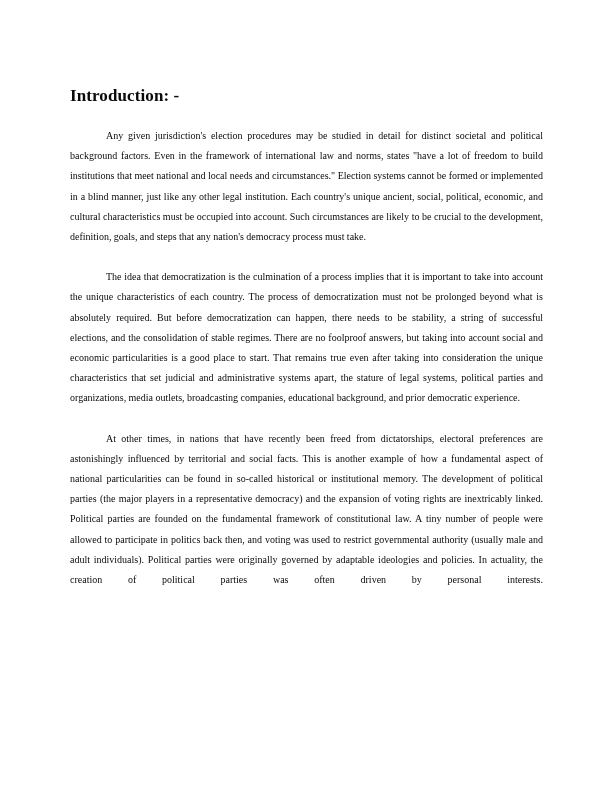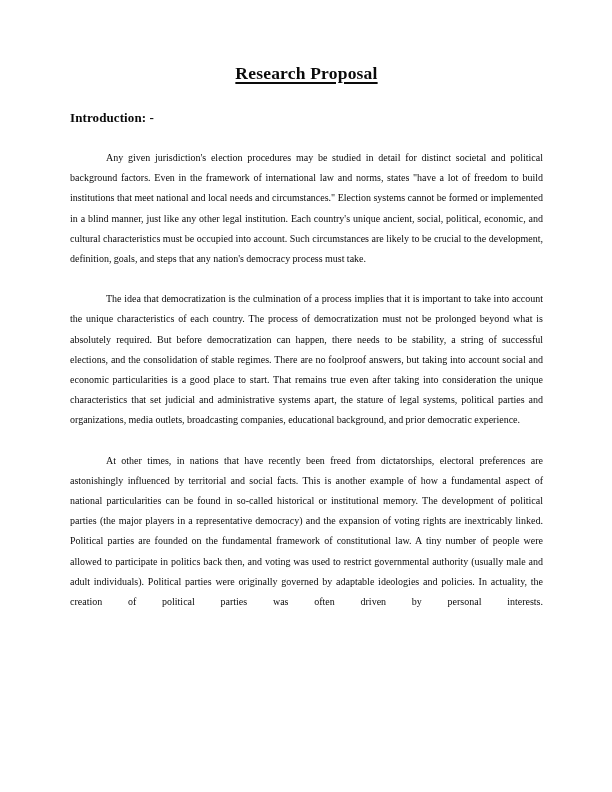--- a/index.html
+++ b/index.html
@@ -35,21 +35,21 @@
     letter-spacing: 0.2px;
   }
 
   .doc-title span {
     text-decoration: underline;
     text-underline-offset: 3px;
     text-decoration-thickness: 1.6px;
   }
 
   .section-heading {
-    font-size: 13px;
+    font-size: 17px;
     font-weight: bold;
     line-height: 20px;
     margin: 24px 0 0 0;
     text-align: left;
     letter-spacing: 0.1px;
   }
 
   .body-para {
     font-size: 10px;
     line-height: 20.2px;
@@ -74,21 +74,20 @@
   .stretch-last {
     text-align-last: justify;
   }
 </style>
 </head>
 <body>
 
 <div class="page">
   <div class="content">
 
-    <h1 class="doc-title"><span>Research Proposal</span></h1>
 
     <h2 class="section-heading">Introduction: -</h2>
 
     <p class="body-para first">Any given jurisdiction's election procedures may be studied in detail for distinct societal and political background factors. Even in the framework of international law and norms, states "have a lot of freedom to build institutions that meet national and local needs and circumstances." Election systems cannot be formed or implemented in a blind manner, just like any other legal institution. Each country's unique ancient, social, political, economic, and cultural characteristics must be occupied into account. Such circumstances are likely to be crucial to the development, definition, goals, and steps that any nation's democracy process must take.</p>
 
     <p class="body-para spaced">The idea that democratization is the culmination of a process implies that it is important to take into account the unique characteristics of each country. The process of democratization must not be prolonged beyond what is absolutely required. But before democratization can happen, there needs to be stability, a string of successful elections, and the consolidation of stable regimes. There are no foolproof answers, but taking into account social and economic particularities is a good place to start. That remains true even after taking into consideration the unique characteristics that set judicial and administrative systems apart, the stature of legal systems, political parties and organizations, media outlets, broadcasting companies, educational background, and prior democratic experience.</p>
 
     <p class="body-para spaced stretch-last">At other times, in nations that have recently been freed from dictatorships, electoral preferences are astonishingly influenced by territorial and social facts. This is another example of how a fundamental aspect of national particularities can be found in so-called historical or institutional memory. The development of political parties (the major players in a representative democracy) and the expansion of voting rights are inextricably linked. Political parties are founded on the fundamental framework of constitutional law. A tiny number of people were allowed to participate in politics back then, and voting was used to restrict governmental authority (usually male and adult individuals). Political parties were originally governed by adaptable ideologies and policies. In actuality, the creation of political parties was often driven by personal interests.</p>
 
   </div>

